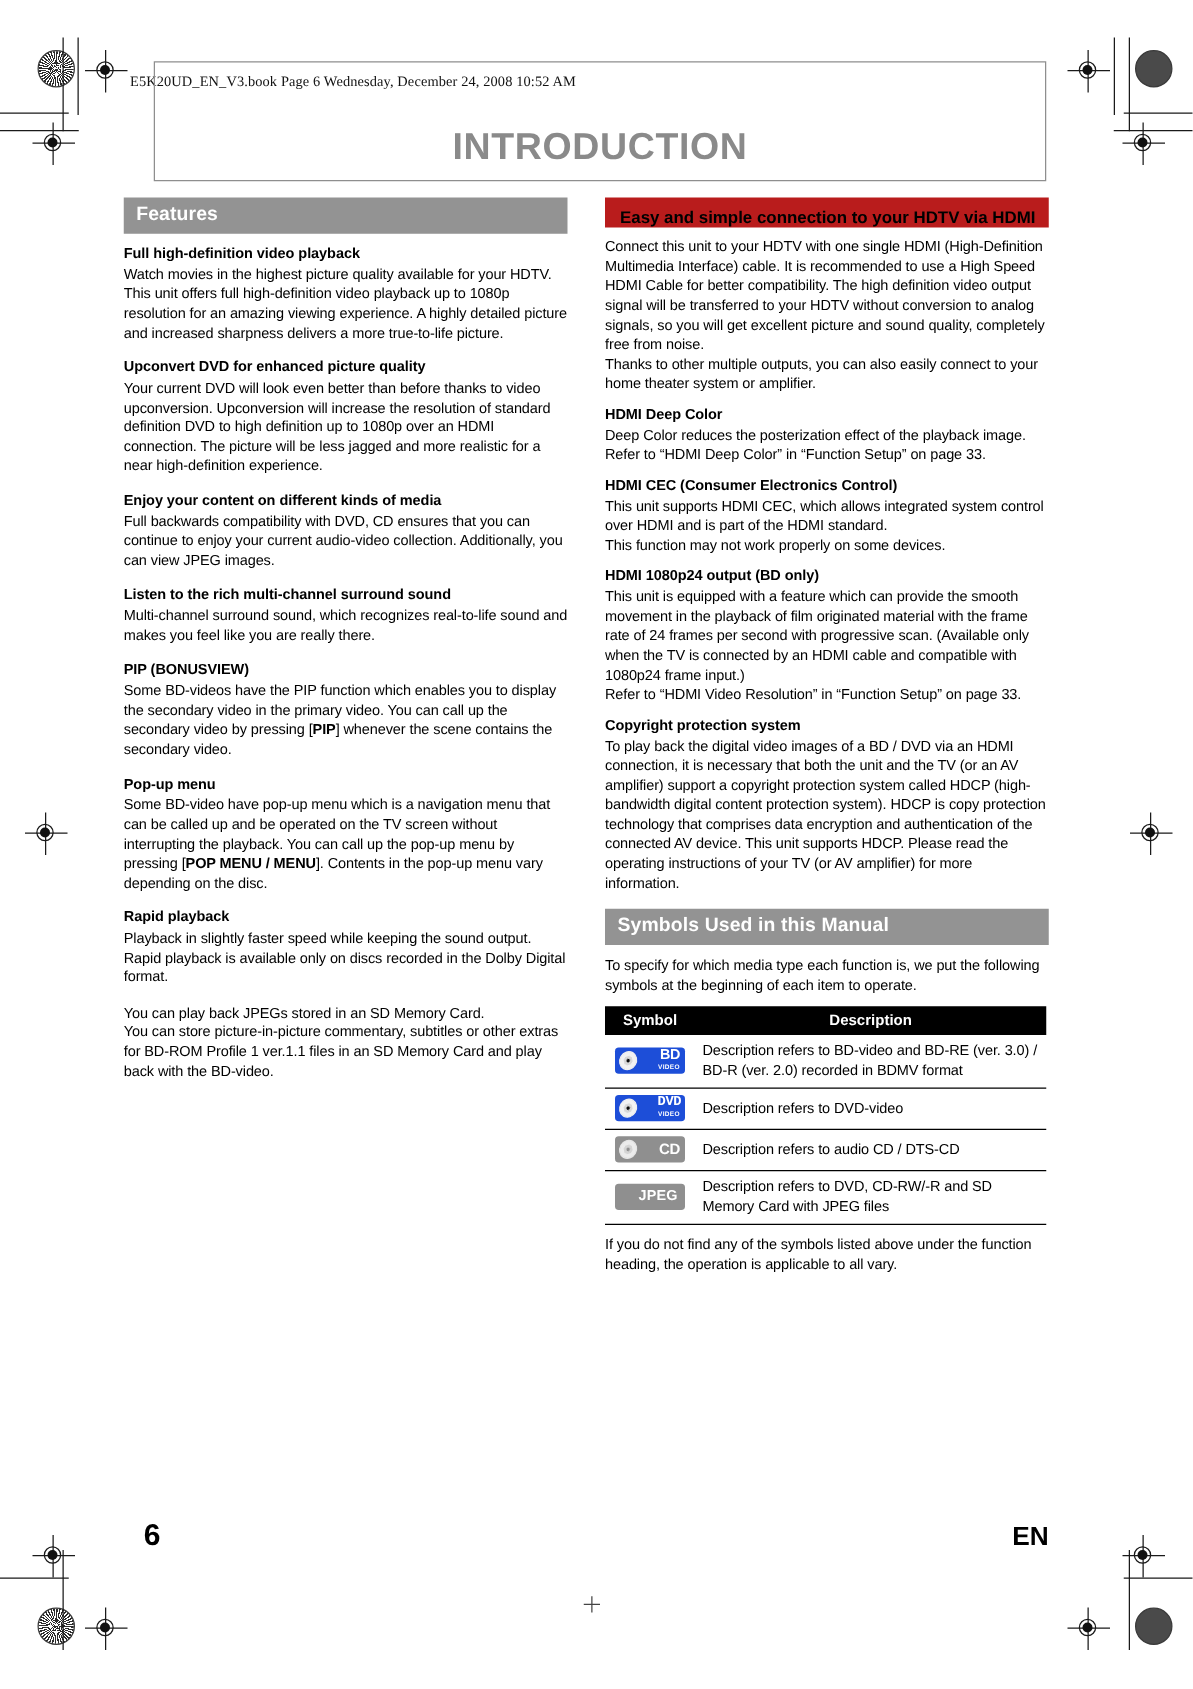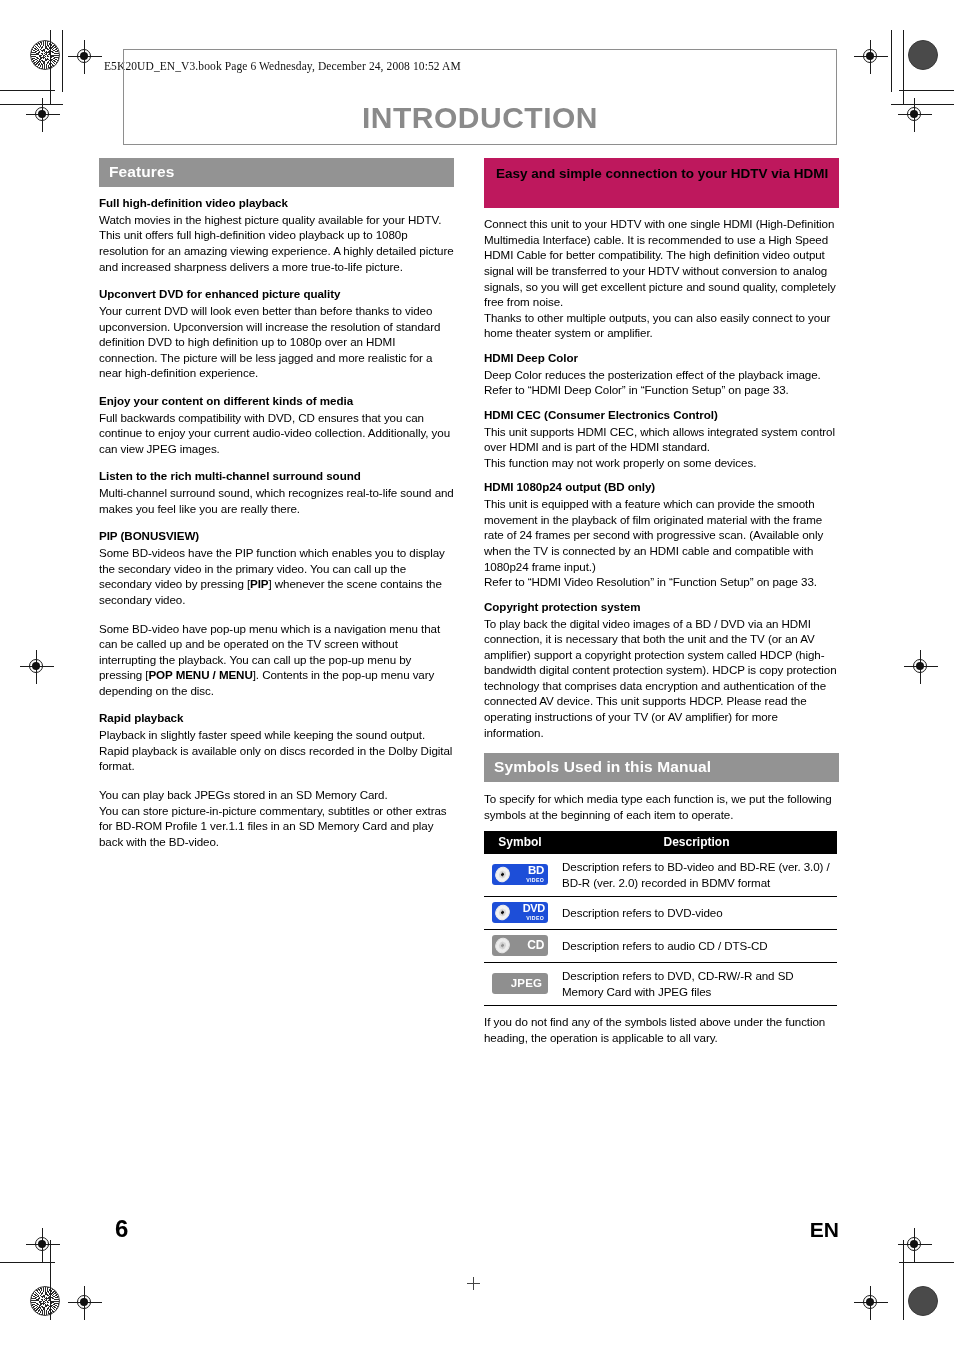--- a/index.html
+++ b/index.html
@@ -104,25 +104,25 @@
   .section-bar {
     background: #939393;
     color: #ffffff;
     font-size: 15.5px;
     font-weight: bold;
     padding: 5px 10px 6px 10px;
     margin-bottom: 9px;
     letter-spacing: 0.1px;
   }
   .section-bar-light {
-    background: #be185d;
+    background: #b91c1c;
     color: #000000;
     font-size: 13.5px;
     font-weight: bold;
-    padding: 7px 10px 26px 12px;
+    padding: 7px 10px 0 12px;
     margin-bottom: 8px;
     line-height: 1.28;
   }
 
   h3.sub {
     font-size: 11.6px;
     font-weight: bold;
     margin: 0 0 1px 0;
     line-height: 1.28;
     letter-spacing: -0.05px;
@@ -210,21 +210,21 @@
   .badge.grey .b-main { color: #ffffff; }
   .badge .b-sub {
     position: absolute;
     right: 4px; bottom: 2px;
     font-size: 5.2px;
     font-weight: bold;
     letter-spacing: 0.3px;
     color: #ffffff;
     line-height: 1;
   }
-  .badge.dvd .b-main { right: 3px; font-size: 11px; }
+  .badge.dvd .b-main { right: 3px; font-size: 11px; font-family: Liberation Mono, monospace; }
   .badge.cd .b-main  { top: 4px; font-size: 12px; }
   .badge.jpeg {
     text-align: center;
   }
   .badge.jpeg .b-main {
     position: static;
     display: block;
     padding-top: 4.5px;
     font-size: 11.5px;
     letter-spacing: 0.2px;
@@ -372,20 +372,21 @@
     <h3 class="sub">Listen to the rich multi-channel surround sound</h3>
     <p class="body">Multi-channel surround sound, which recognizes real-to-life sound and makes you feel like you are really there.</p>
   </div>
 
   <div class="blk">
     <h3 class="sub">PIP (BONUSVIEW)</h3>
     <p class="body"><span>Some BD-videos have the PIP function which enables you to display the secondary video in the primary video. You can call up the secondary video by pressing [</span><b class="kbd">PIP</b><span>] whenever the scene contains the secondary video.</span></p>
   </div>
 
   <div class="blk">
+    <h3 class="sub">Pop-up menu</h3>
     <p class="body"><span>Some BD-video have pop-up menu which is a navigation menu that can be called up and be operated on the TV screen without interrupting the playback. You can call up the pop-up menu by pressing [</span><b class="kbd">POP MENU / MENU</b><span>]. Contents in the pop-up menu vary depending on the disc.</span></p>
   </div>
 
   <div class="blk">
     <h3 class="sub">Rapid playback</h3>
     <p class="body">Playback in slightly faster speed while keeping the sound output.</p>
     <p class="body">Rapid playback is available only on discs recorded in the Dolby Digital format.</p>
   </div>
 
   <div class="blk">

